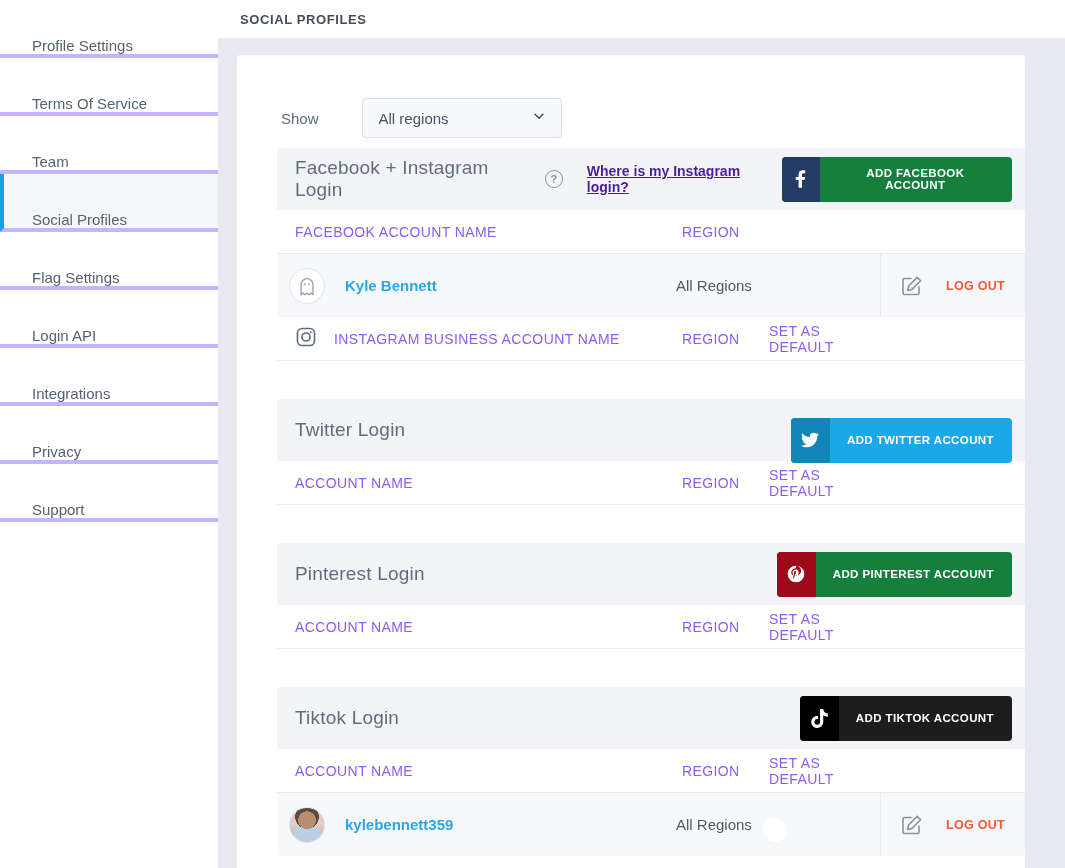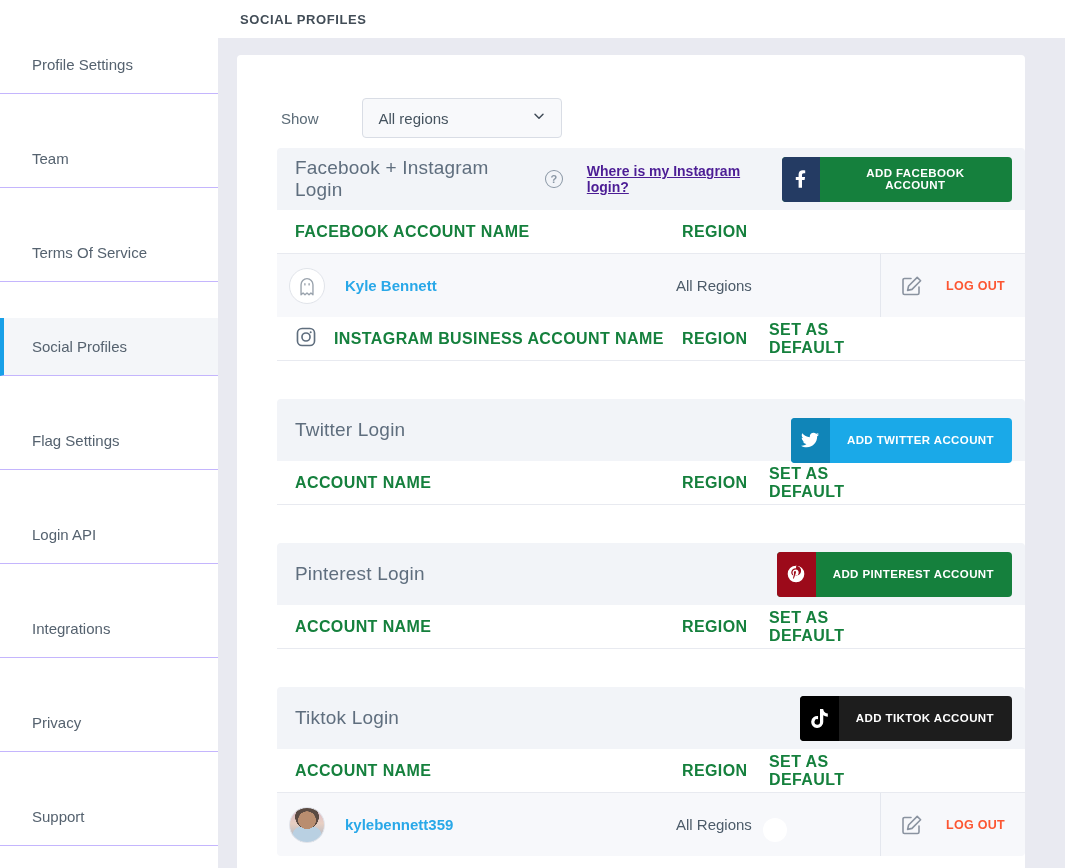--- a/index.html
+++ b/index.html
@@ -2,23 +2,23 @@
 <html><head>
 <meta charset="utf-8">
 <style>
   * { margin:0; padding:0; box-sizing:border-box; }
   html,body { width:1065px; height:868px; overflow:hidden;
     font-family:"Liberation Sans", sans-serif; background:#ffffff; }
 
   
   .sidebar { position:absolute; left:0; top:0; width:218px; height:868px;
     background:#ffffff; z-index:2; }
-  .side-item { height:58px; display:flex; align-items:center;
-    padding-left:32px; border-bottom:1px solid #c4b5fd; cursor:pointer;
-    font-size:15px; color:#55626f;margin-top:36px; }
+  .side-item { height:58px; display:flex; align-items:flex-end;
+    padding-left:32px; border-bottom:4px solid #c4b5fd; cursor:pointer;
+    font-size:15px; color:#55626f; }
   .side-item.active { background:#f4f6f9; border-left:4px solid #18a0e8;
     padding-left:28px; }
 
   
   .topbar { position:absolute; left:218px; top:0; width:847px; height:38px;
     background:#ffffff; display:flex; align-items:center; z-index:1; }
   .topbar-title { margin-left:22px; font-size:13px; font-weight:bold;
     letter-spacing:.6px; color:#424d57; }
   .content-bg { position:absolute; left:218px; top:38px; width:847px;
     height:830px; background:#e9eaf1; }
@@ -55,21 +55,21 @@
   .btn-icon-seg { width:39px; height:45px; display:flex; align-items:center;
     justify-content:center; }
   .btn-label { padding:0 18px 0 17px; font-size:11.5px; font-weight:bold;
     letter-spacing:.4px; color:#ffffff; font-family:"Liberation Sans",sans-serif; }
 
   
   .grid { display:grid; grid-template-columns:387px 87px 117px 139px;
     align-items:center; }
   .thead { height:44px; background:#ffffff; border-bottom:1px solid #e8eaf0;
     padding-left:18px; }
-  .th { font-size:16px; font-weight:bold; letter-spacing:.4px; color:#15803d; }
+  .th { font-size:14px; font-weight:normal; letter-spacing:.4px; color:#8b5cf6; }
   .th-with-icon { display:flex; align-items:center; gap:17px; }
 
   .trow { height:63px; background:#f7f8fb; padding-left:12px;
     border-radius:0 0 4px 4px; }
   .name-cell { display:flex; align-items:center; }
   .avatar { width:36px; height:36px; border-radius:50%; background:#ffffff;
     border:1px solid #e1e4ea; display:flex; align-items:center;
     justify-content:center; margin-right:20px; flex:0 0 36px; }
   .avatar-photo { width:36px; height:36px; border-radius:50%;
     margin-right:20px; flex:0 0 36px; border:1px solid #e1e4ea;
@@ -93,24 +93,24 @@
     height:24px; border-radius:50%; background:#ffffff; }
 </style>
 </head>
 <body>
 
 <nav class="sidebar">
   <div class="side-item">
       <span>Profile Settings</span>
     </div>
   <div class="side-item">
+      <span>Terms Of Service</span>
+    </div>
+  <div class="side-item">
       <span>Team</span>
-    </div>
-  <div class="side-item">
-      <span>Terms Of Service</span>
     </div>
   <div class="side-item active">
       <span>Social Profiles</span>
     </div>
   <div class="side-item">
       <span>Flag Settings</span>
     </div>
   <div class="side-item">
       <span>Login API</span>
     </div>

